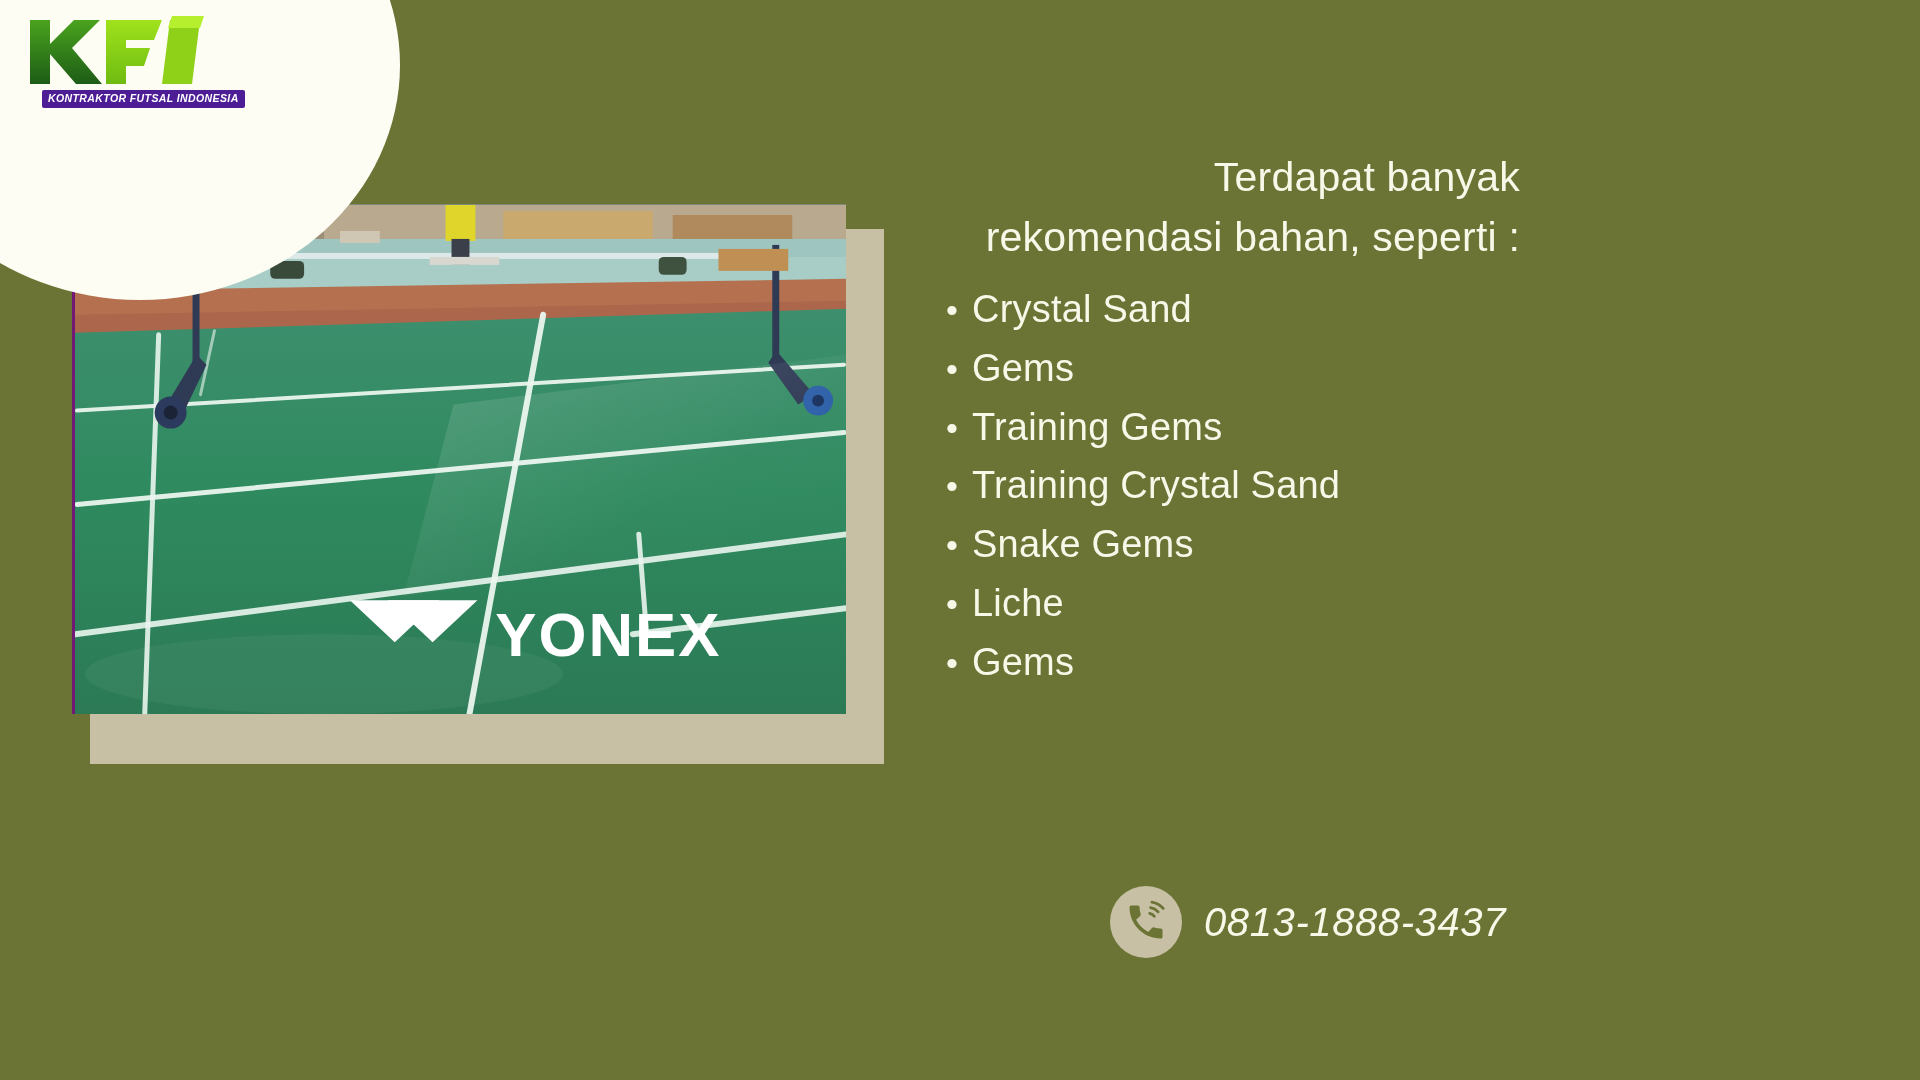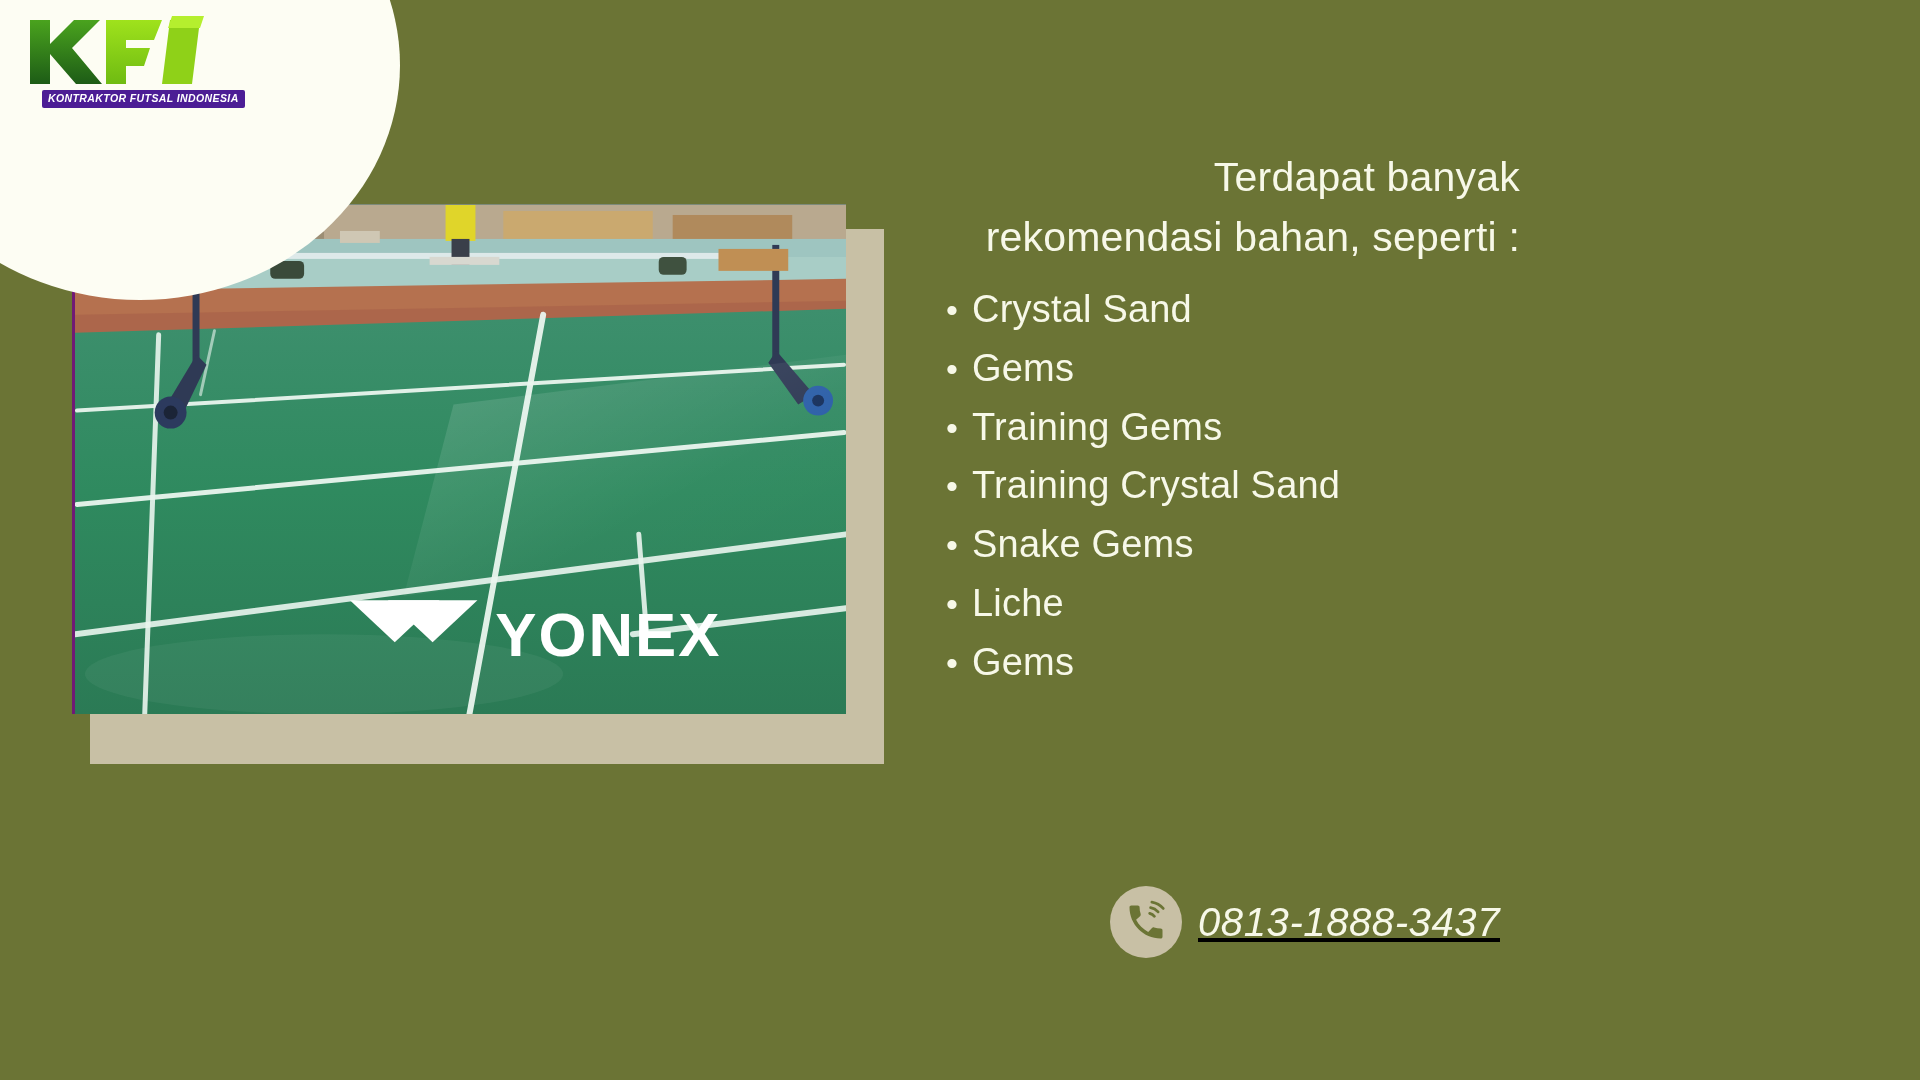--- a/index.html
+++ b/index.html
@@ -108,23 +108,22 @@
     line-height:1;
     flex:0 0 26px;
   }
 
   
   #contact-row {
     position:absolute;
     left:1110px; top:886px;
     display:flex;
     align-items:center;
-    gap:16px;
+    gap:22px;
     z-index:4;
-    text-decoration:underline;
   }
   #phone-badge {
     width:72px; height:72px;
     border-radius:50%;
     background:#c8c0a5;
     display:flex;
     align-items:center;
     justify-content:center;
     flex:0 0 72px;
   }

